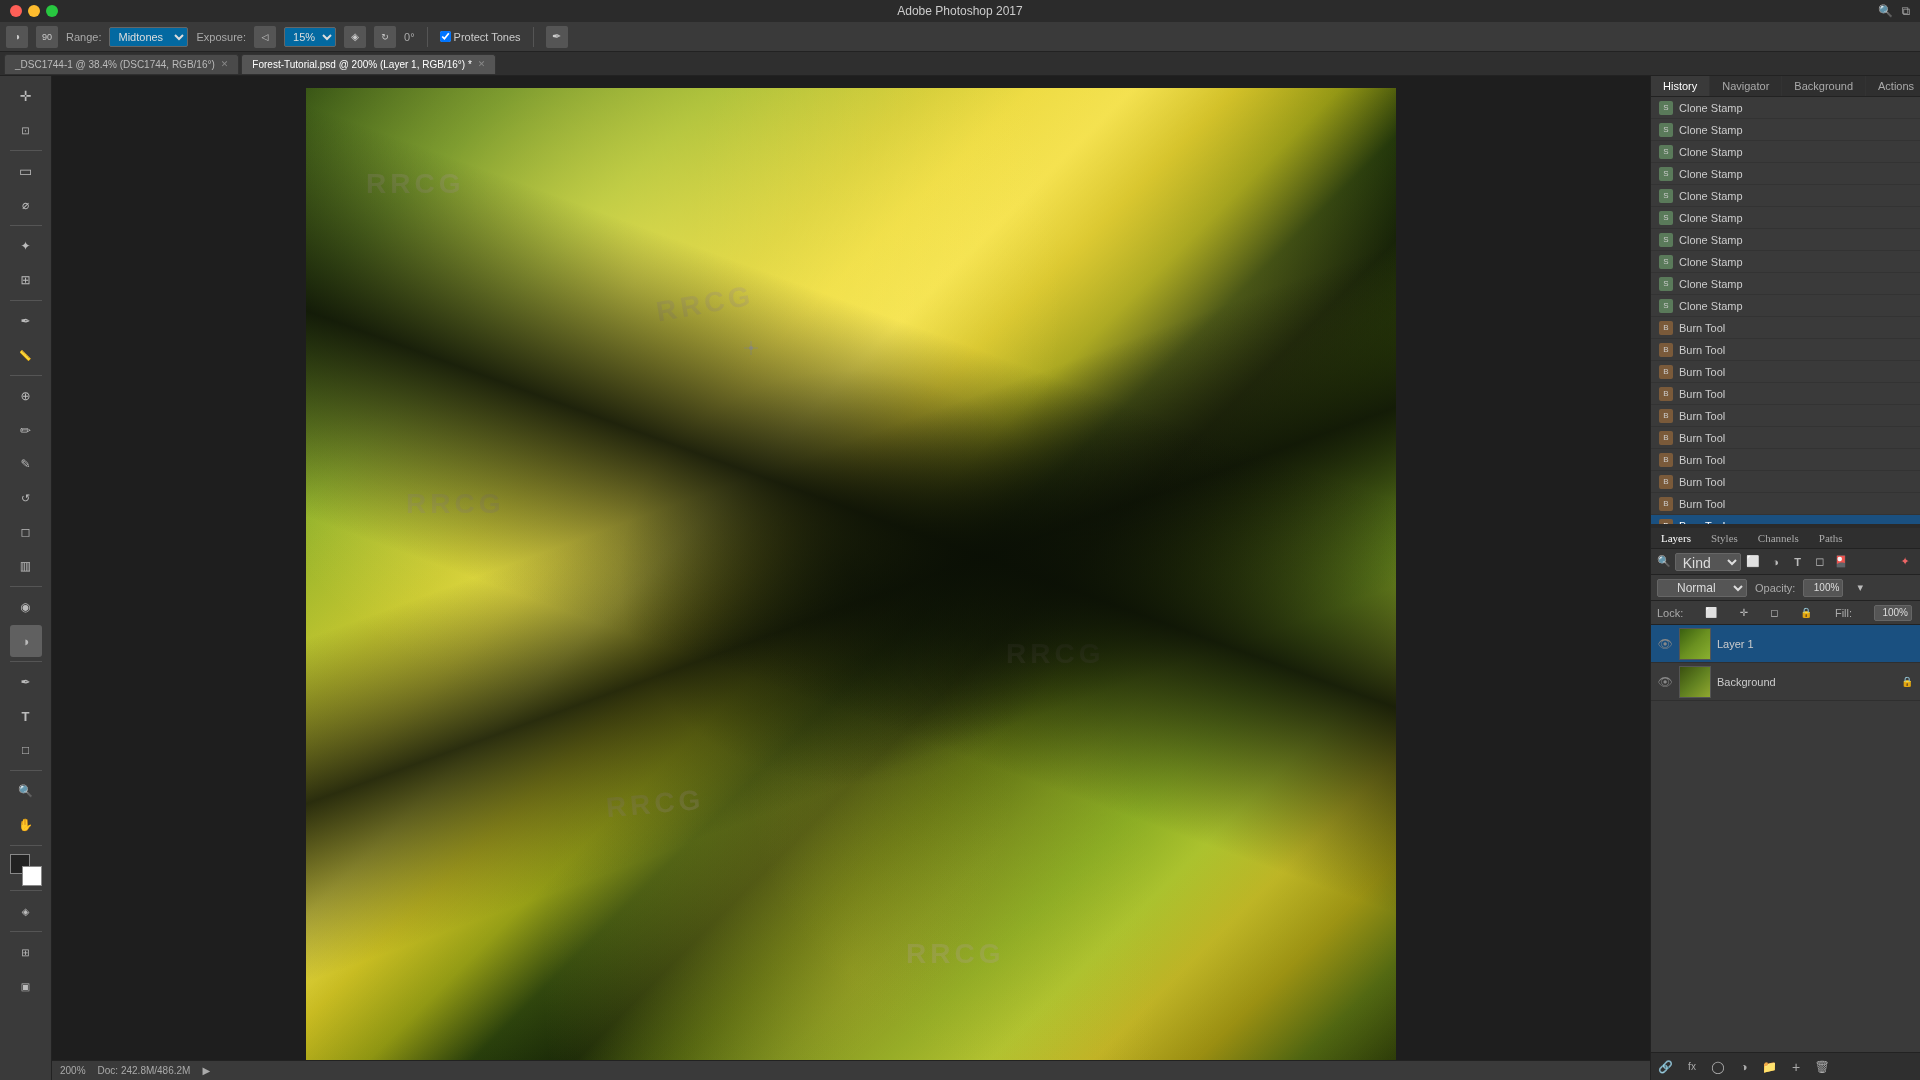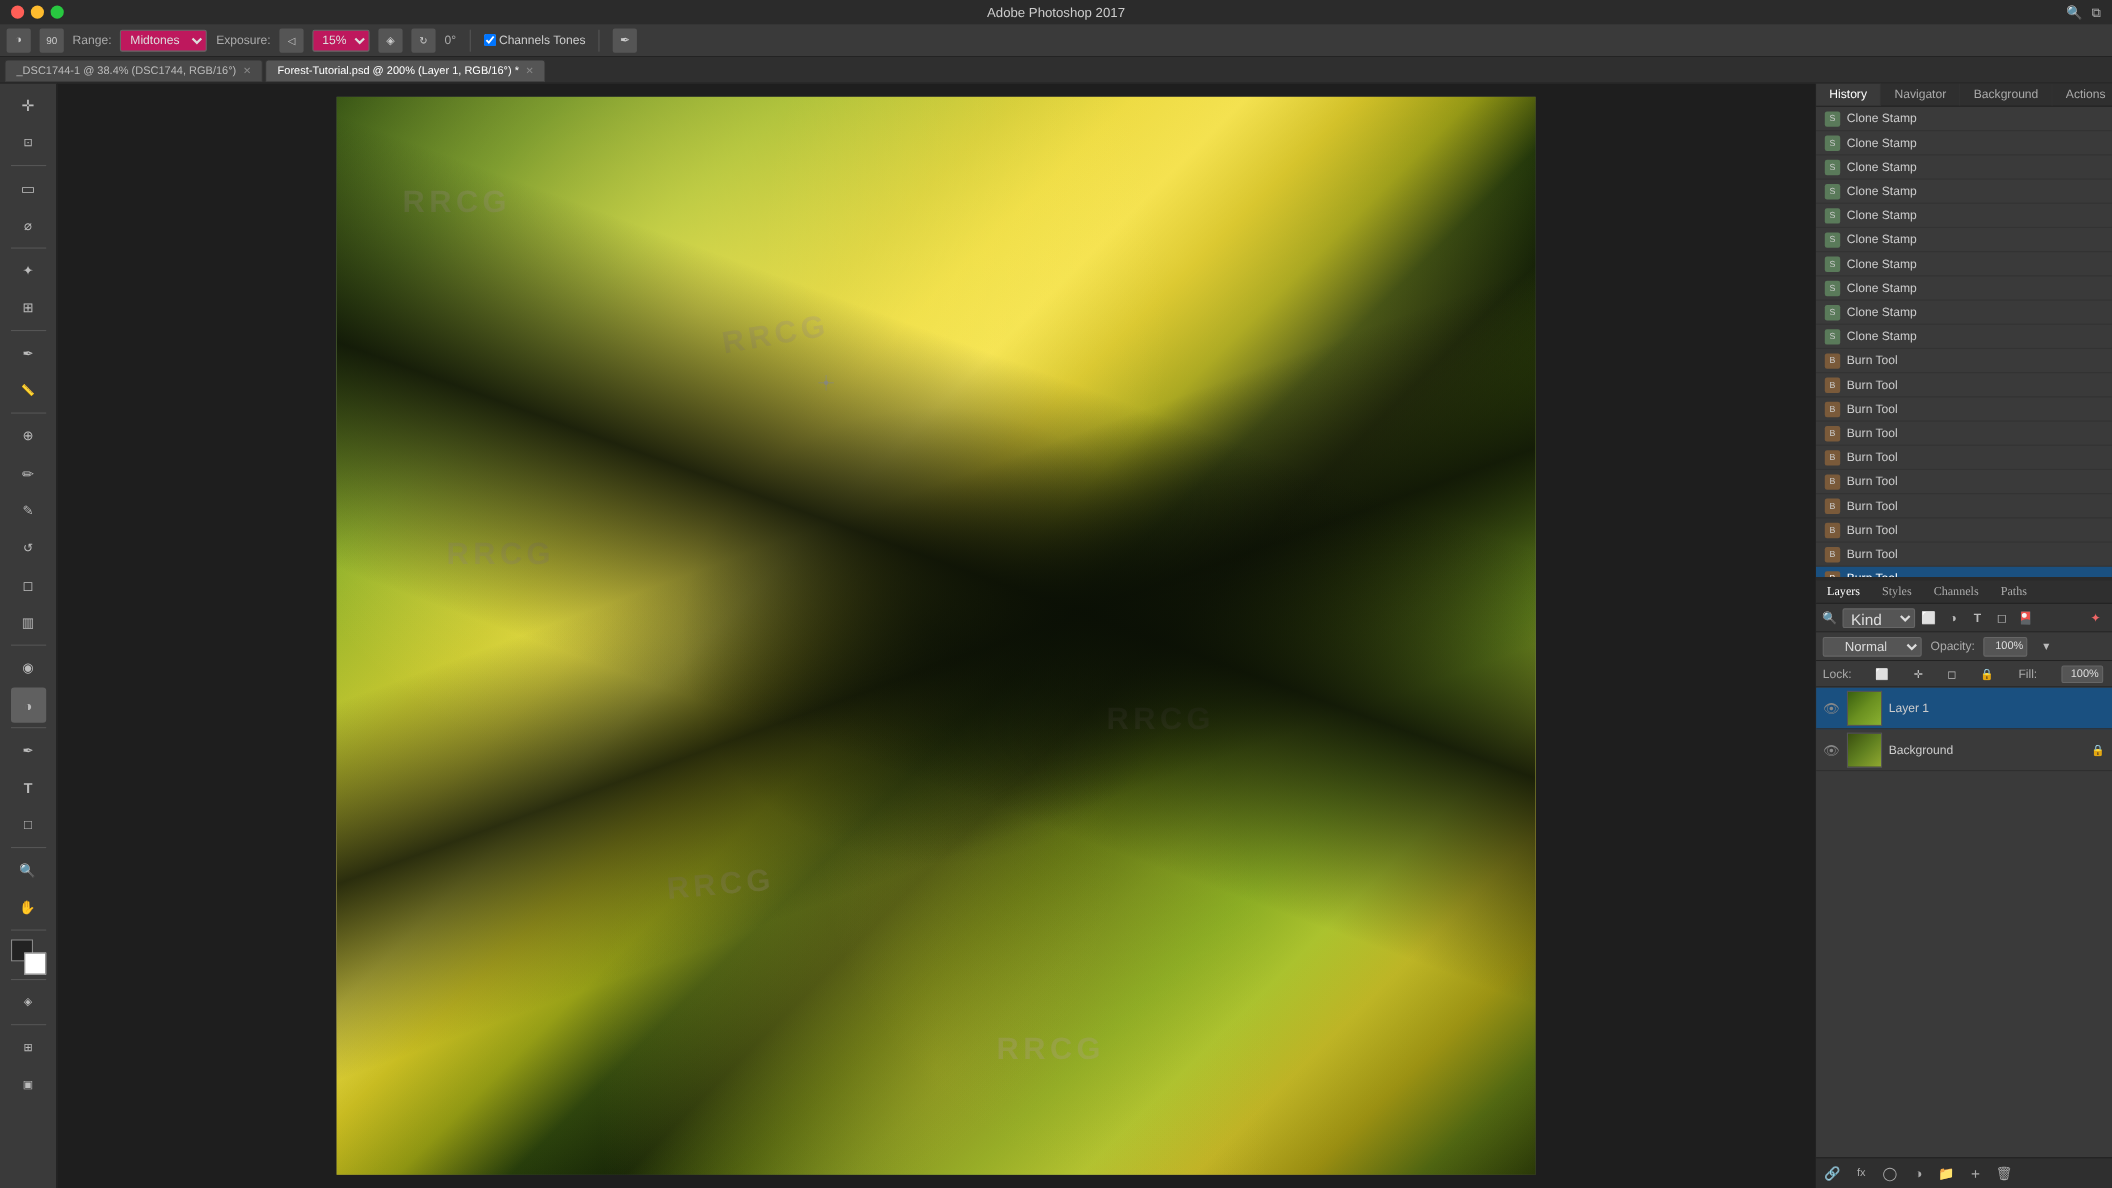--- a/index.html
+++ b/index.html
@@ -65,21 +65,21 @@
     .opt-icon {
       width: 22px; height: 22px;
       background: #555;
       border-radius: 2px;
       display: flex; align-items: center; justify-content: center;
       font-size: 10px; color: #ccc;
       cursor: pointer;
     }
     .opt-label { color: #aaa; font-size: 11px; }
     .opt-select {
-      background: #be185d;
+      background: #0369a1;
       border: 1px solid #666;
       border-radius: 2px;
       color: #ddd;
       font-size: 11px;
       padding: 1px 4px;
       height: 20px;
     }
     .opt-divider {
       width: 1px;
       height: 20px;
@@ -551,21 +551,21 @@
   </select>
   <div class="opt-icon" style="font-size:10px;">◈</div>
 
   <div class="opt-icon" style="font-size:9px;">↻</div>
   <span class="opt-label">0°</span>
 
   <div class="opt-divider"></div>
 
   <div class="opt-checkbox">
     <input type="checkbox" checked="" style="width: 11px; height: 11px;">
-    <span>Channels Tones</span>
+    <span>Protect Tones</span>
   </div>
 
   <div class="opt-divider"></div>
   <div class="opt-icon" style="font-size:11px;">✒</div>
 </div>
 
 <div id="tab-bar">
   <div class="tab">
     <span>_DSC1744-1 @ 38.4% (DSC1744, RGB/16°)</span>
     <span class="close-x">✕</span>
@@ -631,20 +631,25 @@
         <div class="watermark wm6">RRCG</div>
 
         <div id="cursor-indicator">
           <div class="cursor-cross-h"></div>
           <div class="cursor-cross-v"></div>
           <div class="cursor-dot"></div>
         </div>
       </div>
     </div>
 
+    <div id="status-bar">
+      <span>200%</span>
+      <span>Doc: 242.8M/486.2M</span>
+      <span style="font-size:10px;">▶</span>
+    </div>
   </div>
 
   <div id="right-panel">
 
     <div id="panel-tabs-top">
       <div class="panel-tab active">
         <span>History</span>
       </div>
       <div class="panel-tab">
         <span>Navigator</span>

